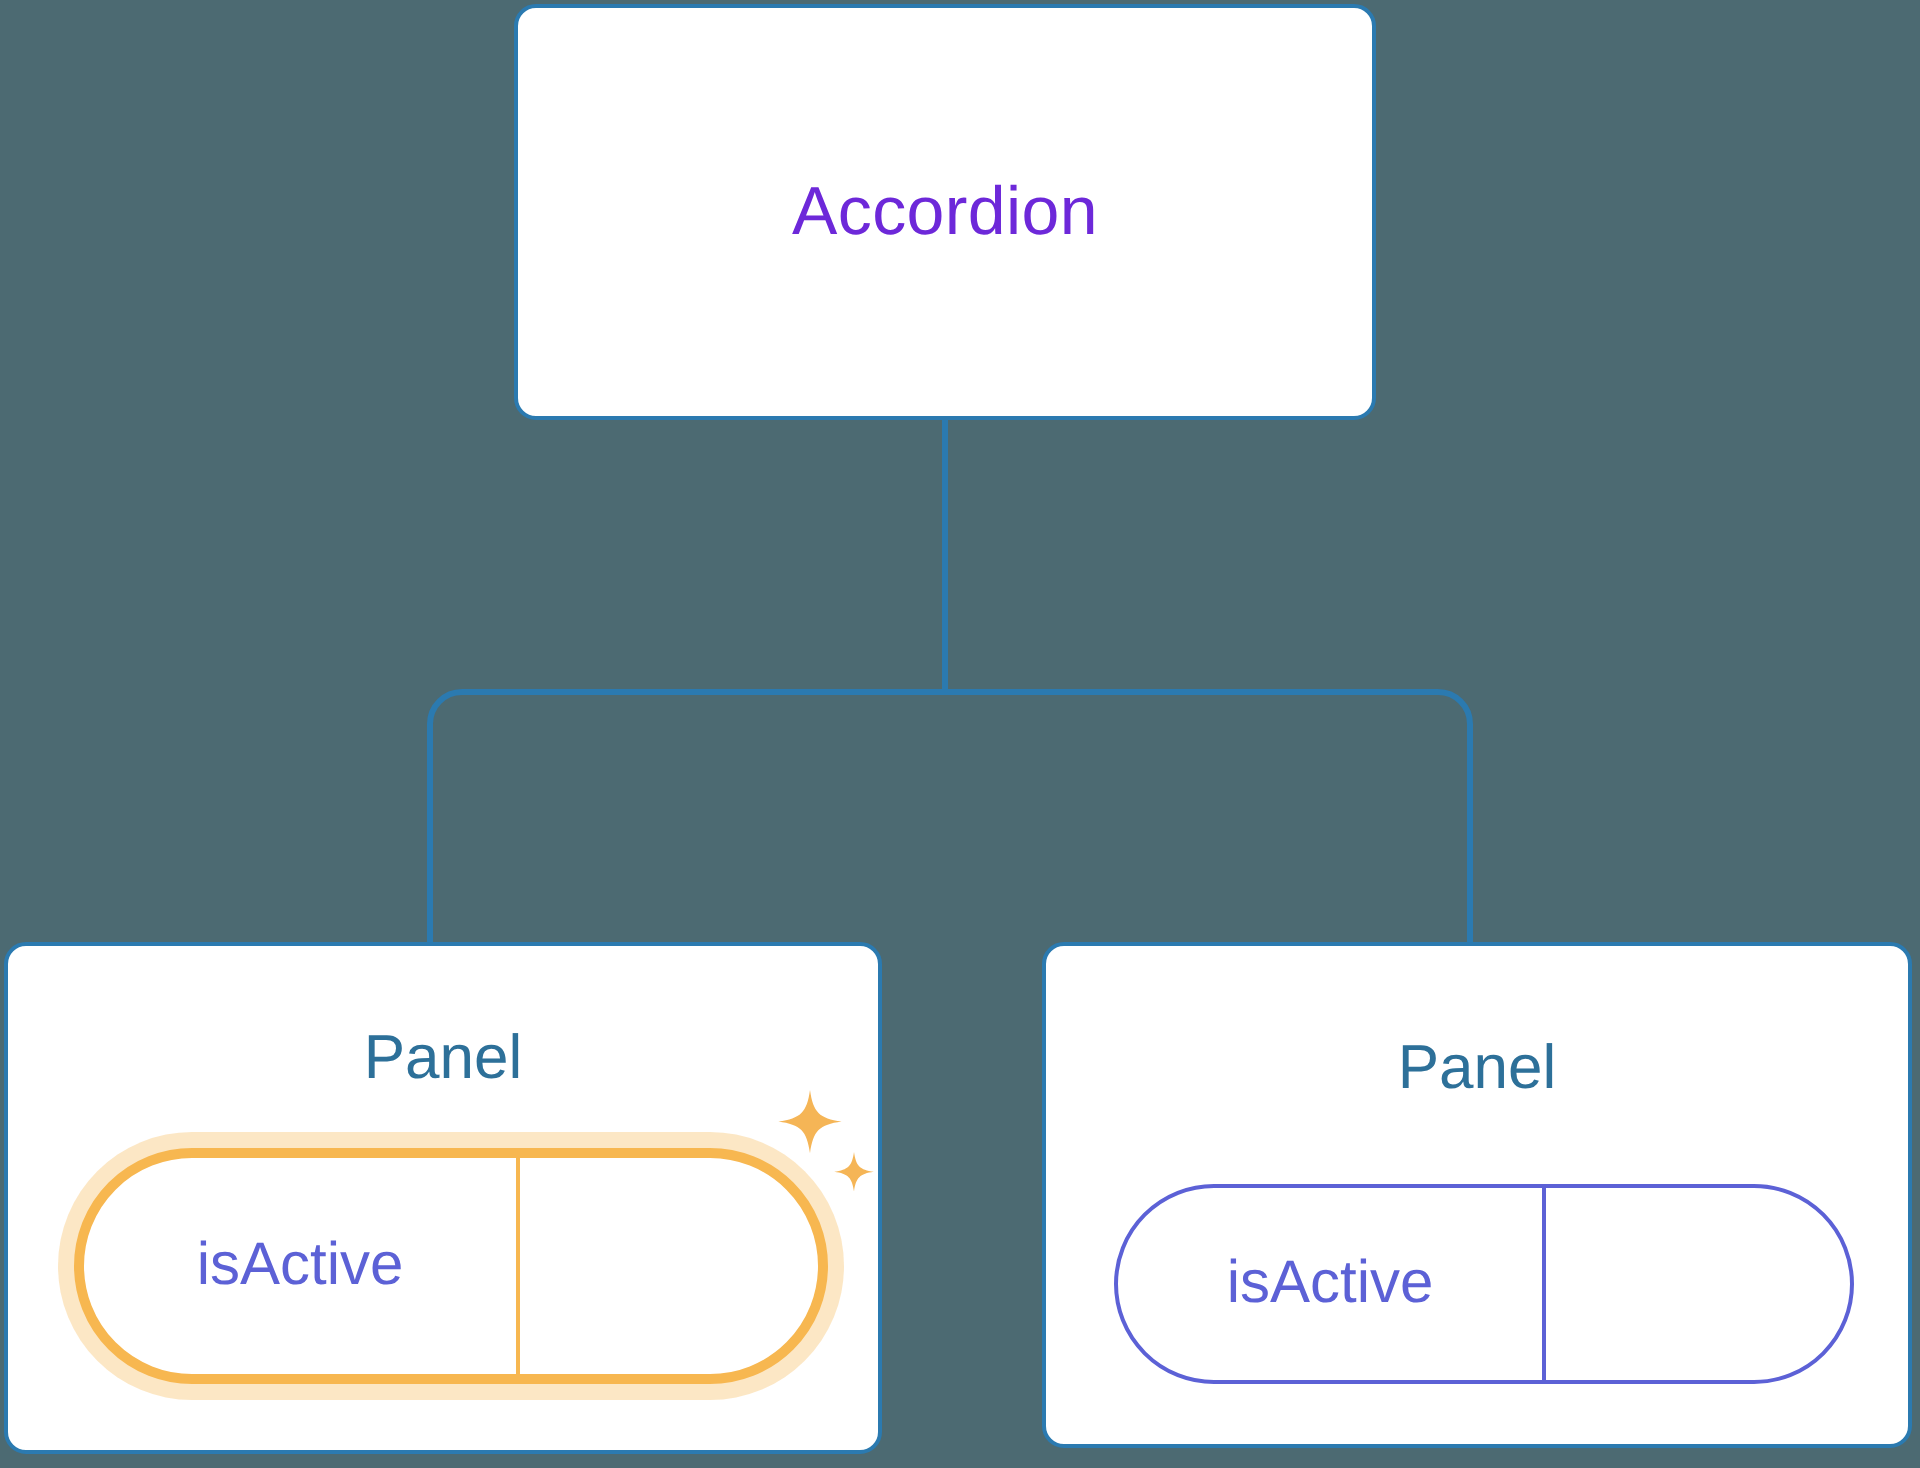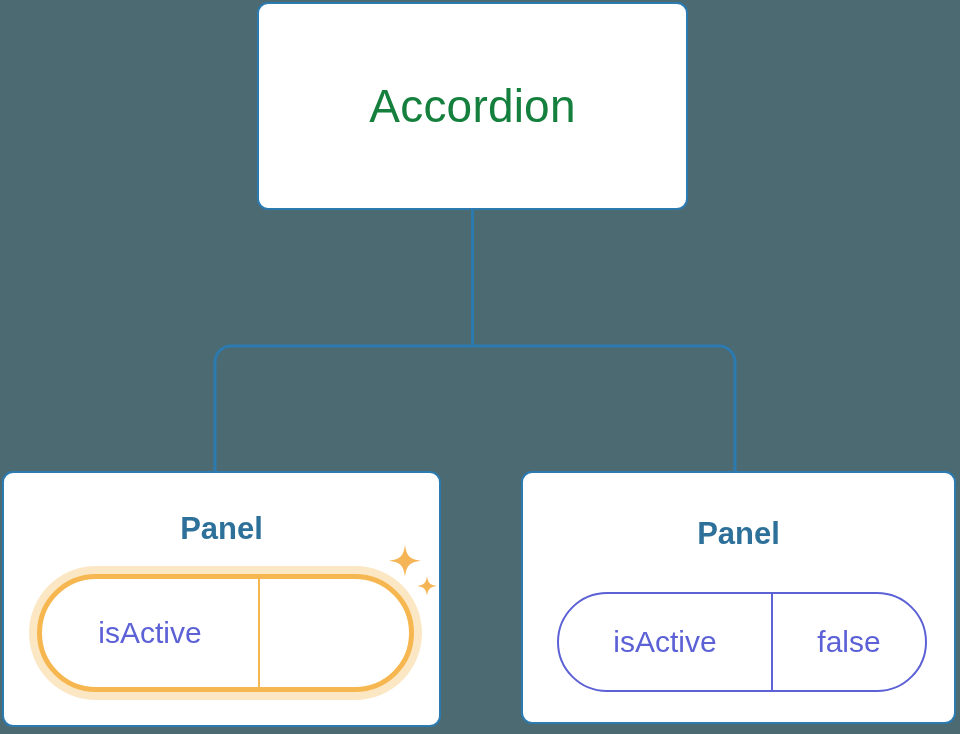--- a/index.html
+++ b/index.html
@@ -39,22 +39,22 @@
     left: 257px;
     top: 2px;
     width: 431px;
     height: 208px;
     display: flex;
     align-items: center;
     justify-content: center;
   }
 
   .node-title-root {
-    font-size: 46px;
-    color: #15803d;
+    font-size: 34px;
+    color: #6d28d9;
     letter-spacing: 0.2px;
     line-height: 1;
   }
 
   .node-panel-left {
     left: 2px;
     top: 471px;
     width: 439px;
     height: 256px;
   }
@@ -68,21 +68,20 @@
 
   .node-title-panel {
     position: absolute;
     top: 40px;
     left: 0;
     right: 0;
     text-align: center;
     font-size: 31px;
     color: #2d7099;
     line-height: 1;
-    font-weight: bold;
   }
   .node-panel-right .node-title-panel { top: 45px; }
 
   
   .pill {
     position: absolute;
     display: flex;
     align-items: stretch;
     box-sizing: border-box;
     background: #ffffff;
@@ -180,17 +179,16 @@
   <svg class="sparkles" viewBox="0 0 56 64" xmlns="http://www.w3.org/2000/svg">
     <path d="M20 2 C21.6 13.2 24.6 16.2 35.8 17.8 C24.6 19.4 21.6 22.4 20 33.6 C18.4 22.4 15.4 19.4 4.2 17.8 C15.4 16.2 18.4 13.2 20 2 Z" fill="#f5b556"></path>
     <path d="M42 33 C43 40 44.9 41.9 51.9 42.9 C44.9 43.9 43 45.8 42 52.8 C41 45.8 39.1 43.9 32.1 42.9 C39.1 41.9 41 40 42 33 Z" fill="#f5b556"></path>
   </svg>
 
   <div class="node node-panel-right">
     <div class="node-title-panel">Panel</div>
 
     <div class="pill pill-normal">
       <div class="pill-cell pill-key">isActive</div>
-      <div class="pill-cell pill-val">false</div>
     </div>
   </div>
 
 </div>
 
 </body></html>

